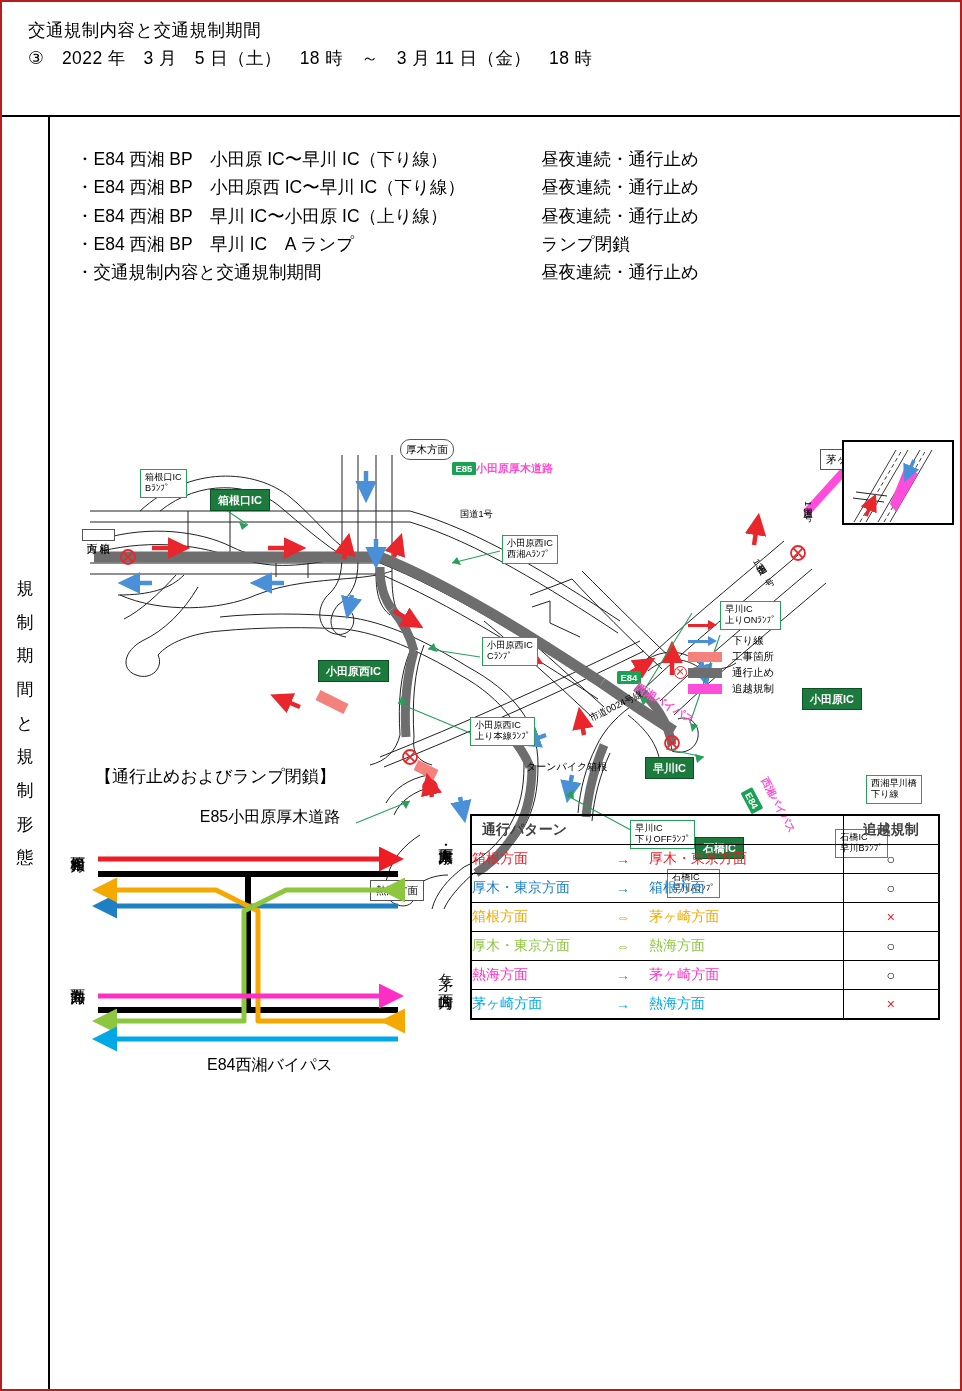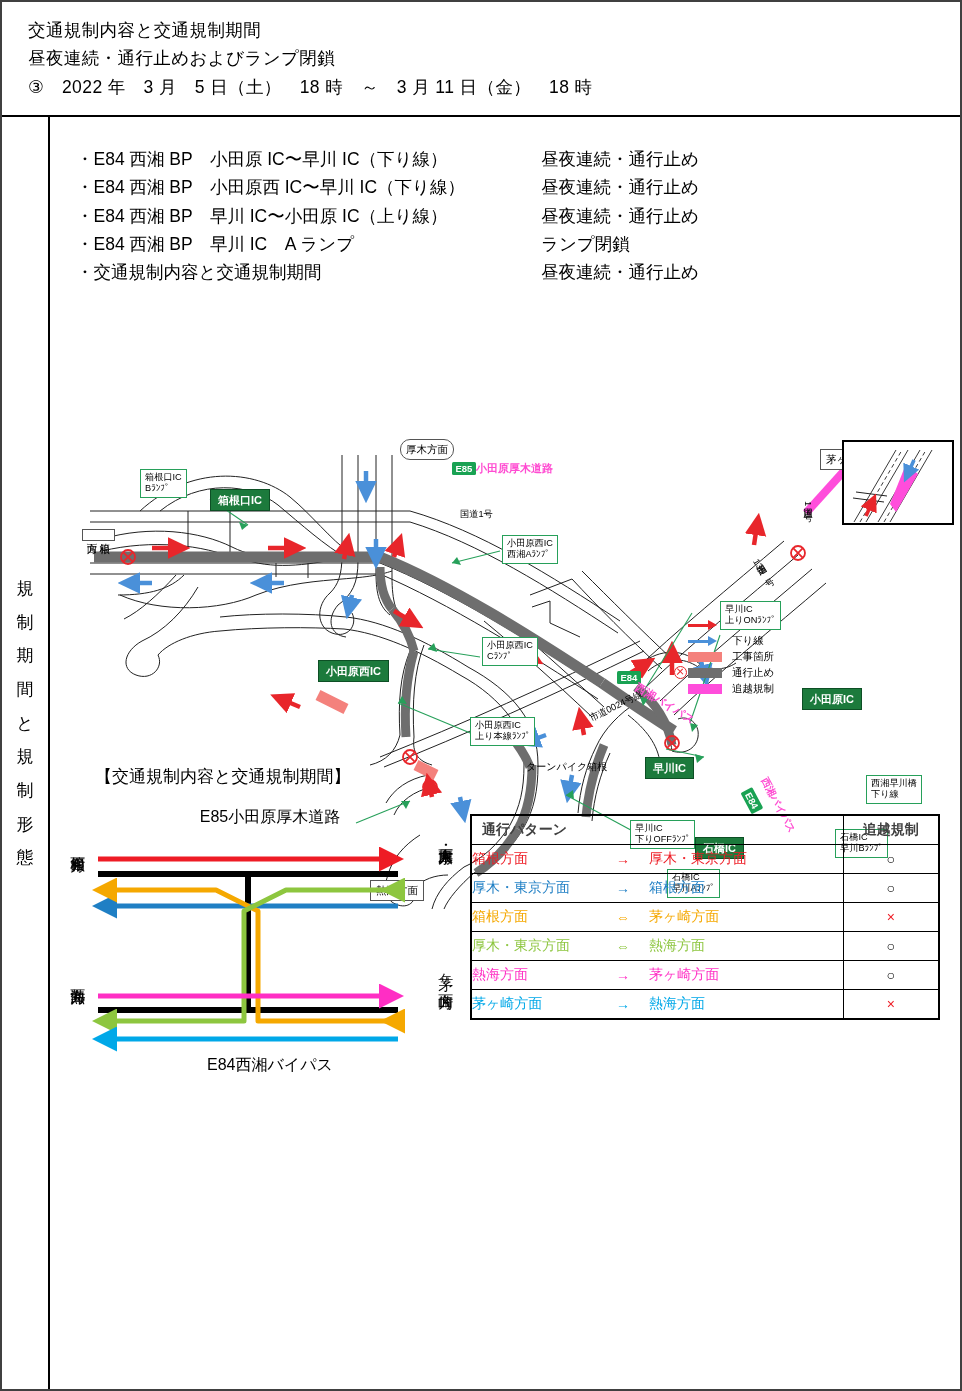--- a/index.html
+++ b/index.html
@@ -6,21 +6,21 @@
   html, body {
     margin: 0; padding: 0;
     background: #ffffff;
     font-family: "Liberation Sans", "DejaVu Sans", sans-serif;
   }
   #page {
     position: relative;
     width: 962px;
     height: 1391px;
     background: #ffffff;
-    border: 2px solid #404040;
+    border: 2px solid #b91c1c;
     overflow: hidden;
   }
 
   
   #header {
     position: absolute;
     left: 0; top: 0;
     width: 958px; height: 115px;
     border-bottom: 2px solid #000;
     padding: 14px 0 0 26px;
@@ -223,21 +223,20 @@
   .pat-arrow { width: 52px; text-align: center; white-space: pre; }
   .pat-to { white-space: pre; }
 </style>
 </head>
 <body>
 
 <div id="page">
 
   <div id="header">
     <div class="hdr-line">交通規制内容と交通規制期間</div>
-    <div class="hdr-line">昼夜連続・通行止めおよびランプ閉鎖</div>
     <div class="hdr-line">③　2022 年　3 月　5 日（土）　18 時　～　3 月 11 日（金）　18 時</div>
   </div>
 
   <div id="left-col">
     <div id="left-vert-label">
       <span>規</span>
       <span>制</span>
       <span>期</span>
       <span>間</span>
       <span>と</span>
@@ -601,21 +600,21 @@
           <g stroke="#e8262b" stroke-width="3.6" fill="none" marker-end="url(#ar-red)">
             <line x1="22" y1="74" x2="30" y2="56"></line>
           </g>
           <g stroke="#4a90d9" stroke-width="3.6" fill="none" marker-end="url(#ar-blue)">
             <line x1="70" y1="18" x2="62" y2="36"></line>
           </g>
         </svg>
       </div>
     </div>
 
-    <div id="pattern-title">【交通規制内容と交通規制期間】</div>
+    <div id="pattern-title">【通行止めおよびランプ閉鎖】</div>
 
     <div id="flow">
       <div id="flow-top-label">E85小田原厚木道路</div>
       <div class="flow-side" style="left:0px; top:38px;">箱根方面</div>
       <div class="flow-side" style="left:0px; top:170px;">熱海方面</div>
       <div class="flow-side" style="left:368px; top:30px;">厚木・東京方面</div>
       <div class="flow-side" style="left:368px; top:158px;">茅ヶ崎方面</div>
       <div id="flow-bottom-label">E84西湘バイパス</div>
 
       <svg width="400" height="280" viewBox="0 0 400 280" style="position:absolute;left:0;top:0;">

